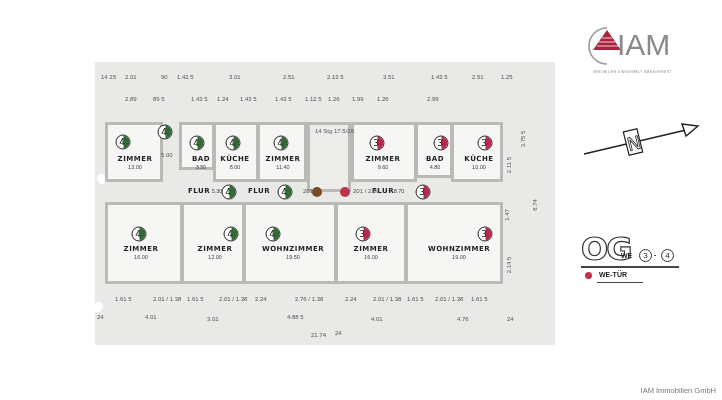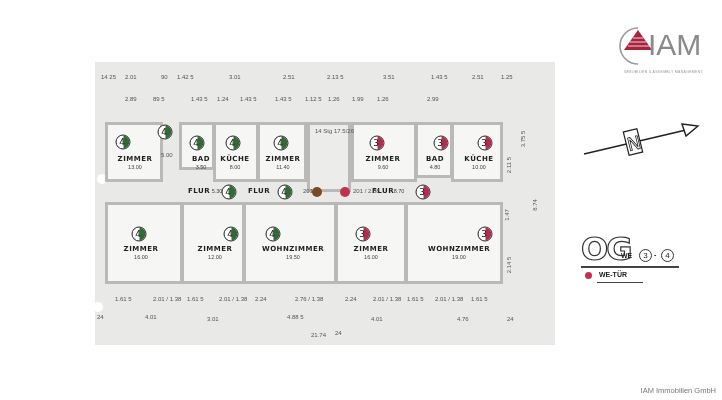--- a/index.html
+++ b/index.html
@@ -6,21 +6,21 @@
   body{width:722px;height:400px;background:#ffffff;position:relative;overflow:hidden;font-family:"Liberation Sans",sans-serif;}
   .plan{position:absolute;left:95px;top:62px;width:460px;height:283px;background:#e9e9e7;}
   .dim{position:absolute;font-family:"Liberation Sans",sans-serif;font-size:6px;color:#555;white-space:nowrap;}
   .room{position:absolute;background:#f6f6f5;border:3px solid #b9b9b7;box-sizing:border-box;}
   .room-label{position:absolute;font-family:"DejaVu Sans",sans-serif;font-size:7px;font-weight:bold;color:#222;letter-spacing:0.5px;white-space:nowrap;transform:translateX(-50%);}
   .room-area{position:absolute;font-size:5.5px;color:#444;white-space:nowrap;transform:translateX(-50%);}
   .unit{position:absolute;width:15px;height:15px;border-radius:50%;box-sizing:border-box;border:1.4px solid #222;background:#fff;overflow:hidden;transform:translate(-50%,-50%);}
   .unit .half{position:absolute;right:0;top:0;width:45%;height:100%;}
   .unit .num{position:absolute;left:1px;top:0;width:9px;height:100%;font-size:9px;line-height:13px;text-align:center;color:#111;font-family:"DejaVu Sans",sans-serif;}
   .door{position:absolute;width:10px;height:10px;border-radius:50%;transform:translate(-50%,-50%);}
-  .logo{position:absolute;left:612px;top:24px;width:104px;height:56px;text-align:right;}
+  .logo{position:absolute;left:581px;top:24px;width:104px;height:56px;text-align:right;}
   .logo-text{position:absolute;left:36px;top:4px;font-size:30px;color:#8a8a8a;font-family:"Liberation Sans",sans-serif;letter-spacing:0px;}
   .logo-sub{position:absolute;left:12px;top:46px;font-size:3.5px;color:#999;white-space:nowrap;letter-spacing:0.3px;}
   .footer{position:absolute;right:6px;bottom:5px;font-size:7.5px;color:#777;}
   .og{position:absolute;left:581px;top:230px;}
   .og-big{position:absolute;left:0;top:0;font-size:32px;font-weight:bold;color:#fff;-webkit-text-stroke:1.2px #333;font-family:"DejaVu Sans",sans-serif;letter-spacing:-2px;}
   .og-we{position:absolute;left:40px;top:22px;font-size:7px;color:#222;font-weight:bold;}
   .small-circle{position:absolute;width:13px;height:13px;border-radius:50%;border:1.3px solid #333;box-sizing:border-box;font-size:8px;line-height:11px;text-align:center;color:#222;background:#fff;}
   .rule{position:absolute;height:1.5px;background:#444;}
   .legend-dot{position:absolute;width:7px;height:7px;border-radius:50%;background:#c0334d;}
   .legend-label{position:absolute;font-size:7px;font-weight:bold;color:#222;white-space:nowrap;}

